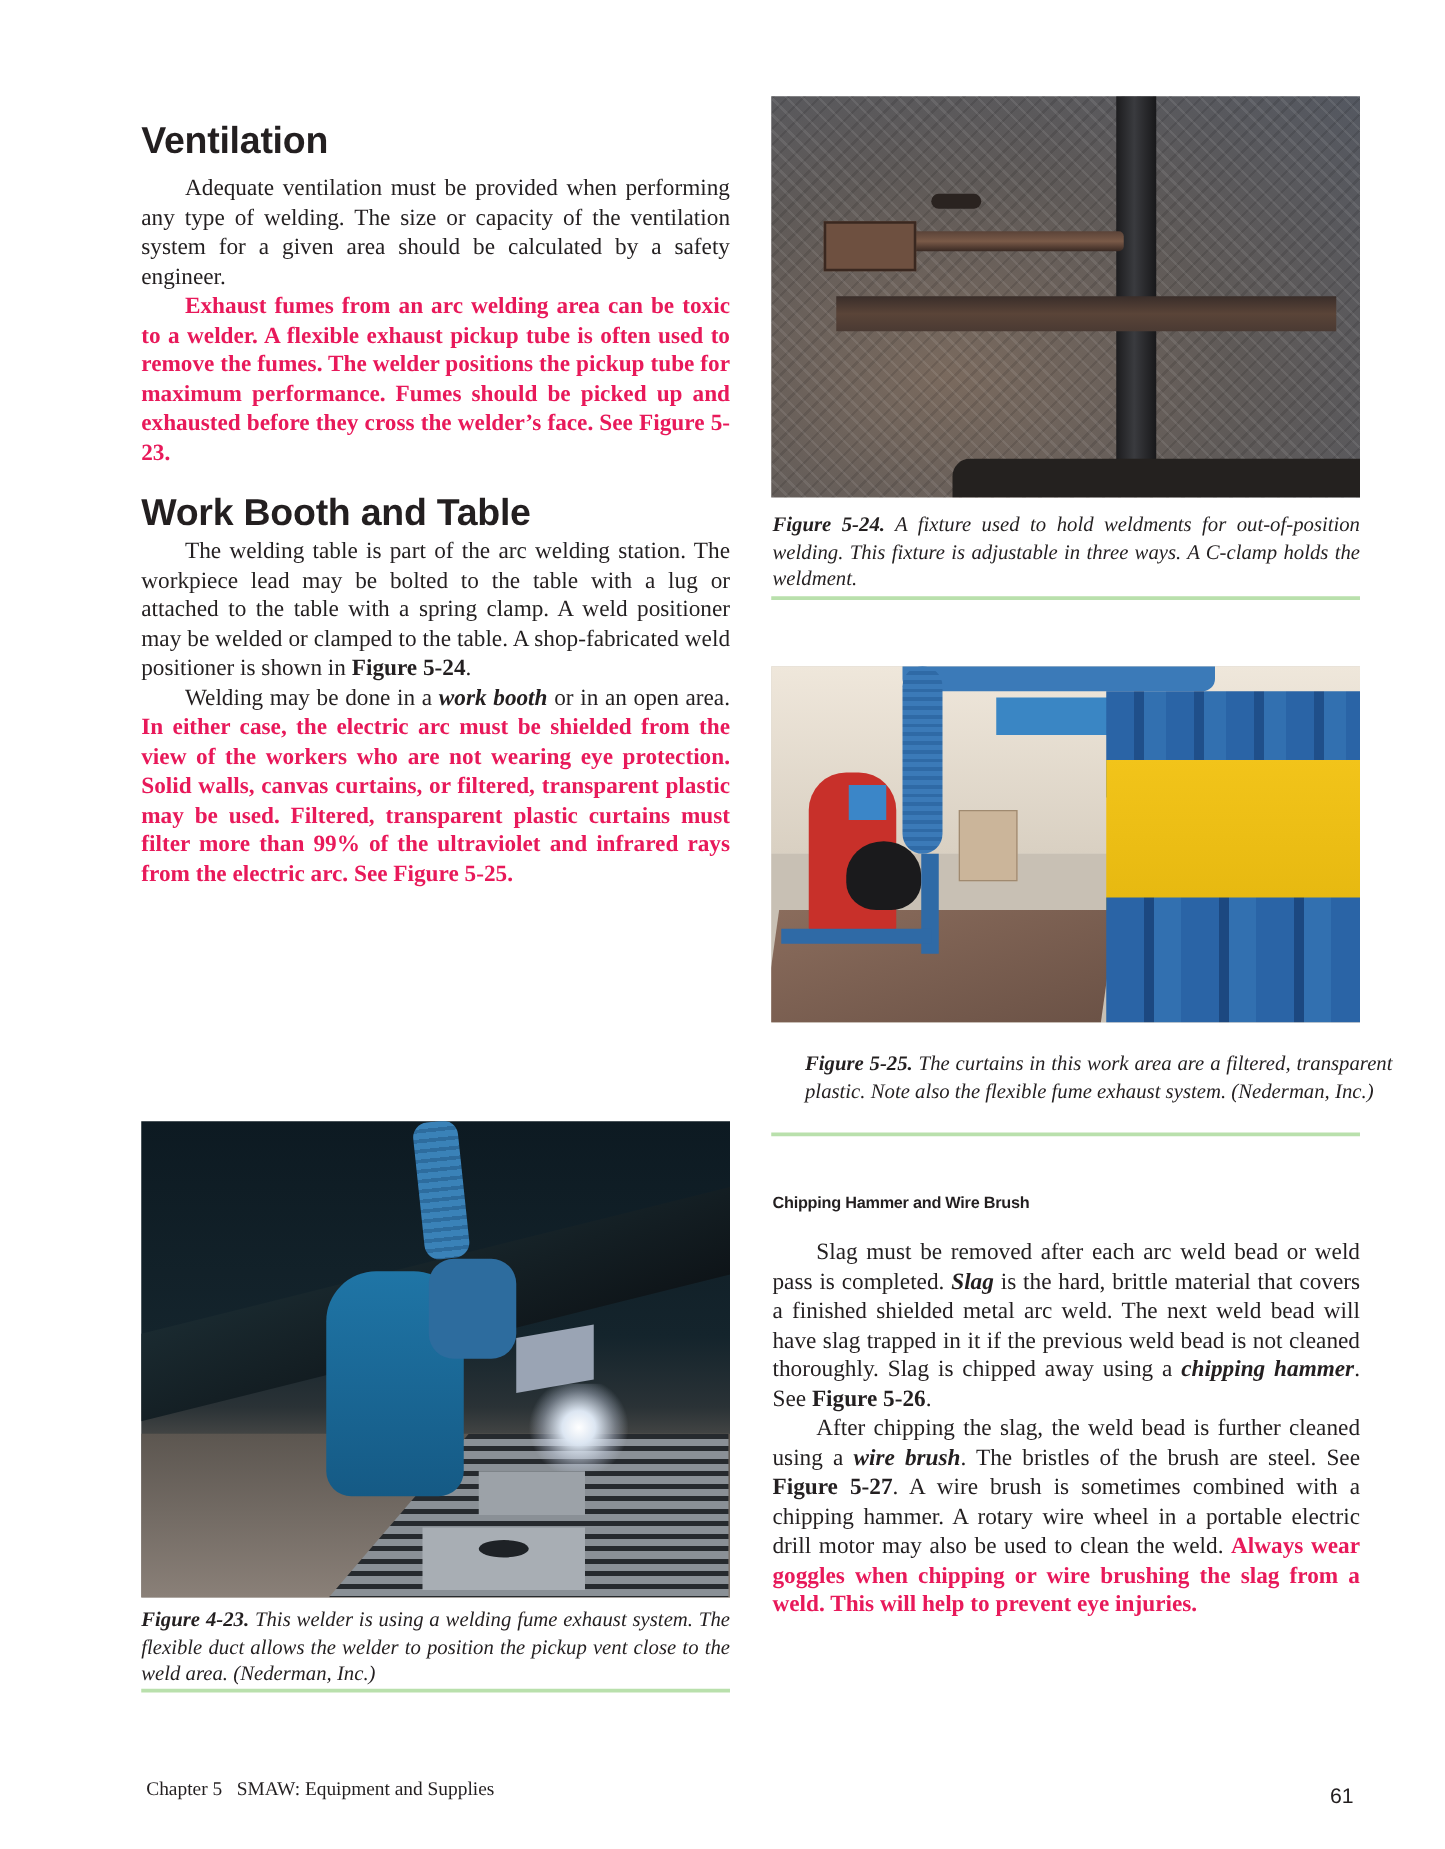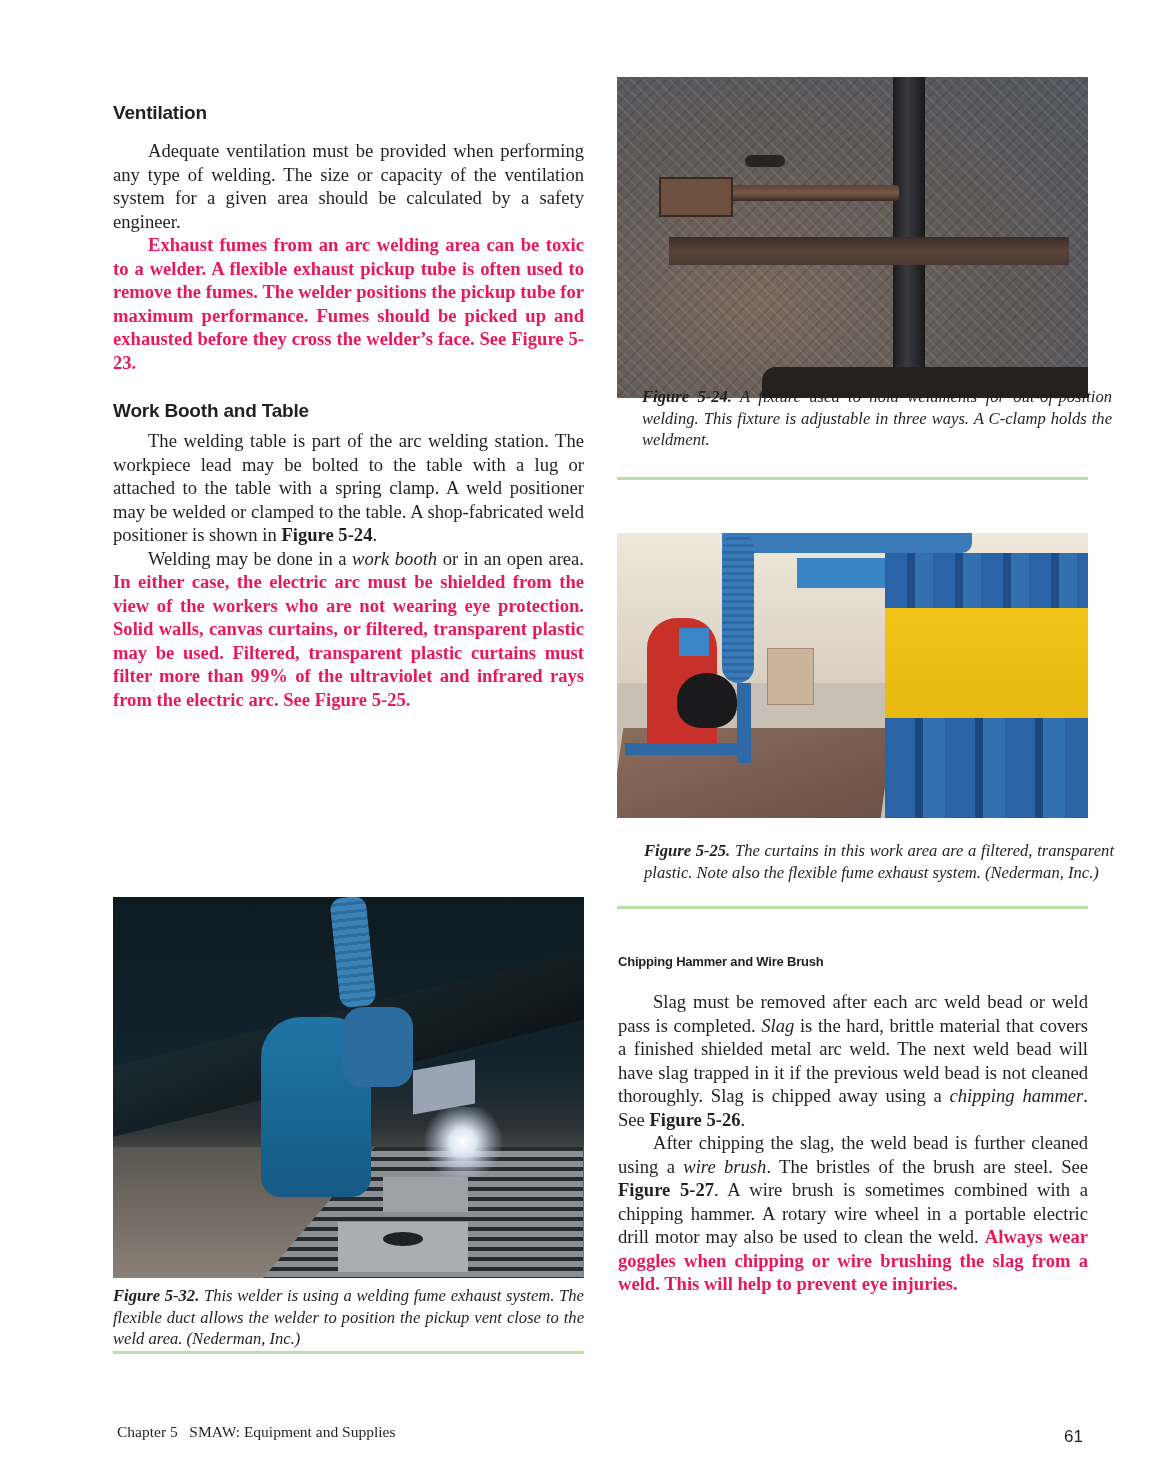--- a/index.html
+++ b/index.html
@@ -3,23 +3,23 @@
 <meta charset="utf-8">
 <style>
   html, body { margin: 0; padding: 0; background: #ffffff; }
   body { width: 1156px; height: 1479px; position: relative; overflow: hidden; color: #231f20; }
   .col { position: absolute; font-family: "Liberation Serif", "DejaVu Serif", serif; font-size: 18.6px; line-height: 23.5px; text-align: justify; hyphens: manual; }
   .col-left { left: 113px; top: 74px; width: 471px; }
   .col-right-text { left: 618px; top: 990px; width: 470px; }
   p { margin: 0; text-indent: 35px; }
   .pink { color: #e8195a; font-weight: bold; }
   .pink-i { color: #e8195a; font-weight: bold; font-style: italic; }
-  .bi { font-weight: normal; font-style: italic; }
+  .bi { font-weight: bold; font-style: italic; }
   .b { font-weight: bold; }
-  h2 { font-family: "Liberation Sans", "DejaVu Sans", sans-serif; font-weight: bold; font-size: 19px; margin: 0; line-height: 28px; color: #231f20; letter-spacing: -0.2px; }
+  h2 { font-family: "Liberation Sans", "DejaVu Sans", sans-serif; font-weight: bold; font-size: 30px; margin: 0; line-height: 28px; color: #231f20; letter-spacing: -0.2px; }
   h3 { font-family: "Liberation Sans", "DejaVu Sans", sans-serif; font-weight: bold; font-size: 13px; margin: 0; line-height: 24px; color: #231f20; position: absolute; left: 618px; top: 950px; letter-spacing: -0.2px; }
   .photo { position: absolute; overflow: hidden; }
   .caption { position: absolute; font-family: "Liberation Serif", "DejaVu Serif", serif; font-style: italic; font-size: 16.6px; line-height: 21.5px; text-align: justify; color: #231f20; }
   .caption .fig { font-weight: bold; }
   .rule { position: absolute; height: 3px; background: #b9e0ac; }
   .footer-chapter { position: absolute; left: 117px; top: 1423px; font-family: "Liberation Sans", "DejaVu Sans", sans-serif; font-size: 15.5px; color: #231f20; }
   .footer-page { position: absolute; left: 1064px; top: 1427px; font-family: "Liberation Sans", "DejaVu Sans", sans-serif; font-size: 17px; color: #231f20; }
 
   
   #photo24 { left: 617px; top: 77px; width: 471px; height: 321px;
@@ -82,21 +82,21 @@
 </div>
 
 <div class="photo" id="photo24">
   <div class="post"></div>
   <div class="bar"></div>
   <div class="arm"></div>
   <div class="clamp"></div>
   <div class="knob"></div>
   <div class="base"></div>
 </div>
-<div class="caption" style="left:618px; top:386px; width:470px;margin-left:24px;"><span class="fig">Figure 5-24.</span><span> A fixture used to hold weldments for out-of-position welding. This fixture is adjustable in three ways. A C-clamp holds the weldment.</span></div>
+<div class="caption" style="left:618px; top:409px; width:470px;"><span class="fig">Figure 5-24.</span><span> A fixture used to hold weldments for out-of-position welding. This fixture is adjustable in three ways. A C-clamp holds the weldment.</span></div>
 <div class="rule" style="left:617px; top:477px; width:471px;"></div>
 
 <div class="photo" id="photo25">
   <div class="wall"></div>
   <div class="floor"></div>
   <div class="bins"></div>
   <div class="box"></div>
   <div class="bench"></div>
   <div class="welder"></div>
   <div class="mask"></div>
@@ -124,17 +124,17 @@
   <div class="grate"></div>
   <div class="block1"></div>
   <div class="block2"></div>
   <div class="hole"></div>
   <div class="duct"></div>
   <div class="body"></div>
   <div class="helmet"></div>
   <div class="plate"></div>
   <div class="arc"></div>
 </div>
-<div class="caption" style="left:113px; top:1285px; width:471px;"><span class="fig">Figure 5-32.</span><span> This welder is using a welding fume exhaust sys­tem. The flexible duct allows the welder to position the pickup vent close to the weld area. (Nederman, Inc.)</span></div>
+<div class="caption" style="left:113px; top:1285px; width:471px;"><span class="fig">Figure 4-23.</span><span> This welder is using a welding fume exhaust sys­tem. The flexible duct allows the welder to position the pickup vent close to the weld area. (Nederman, Inc.)</span></div>
 <div class="rule" style="left:113px; top:1351px; width:471px;"></div>
 
 <div class="footer-chapter" style="white-space:pre;font-family:Liberation Serif, serif;">Chapter 5   SMAW: Equipment and Supplies</div>
 <div class="footer-page">61</div>
 
 </body></html>

